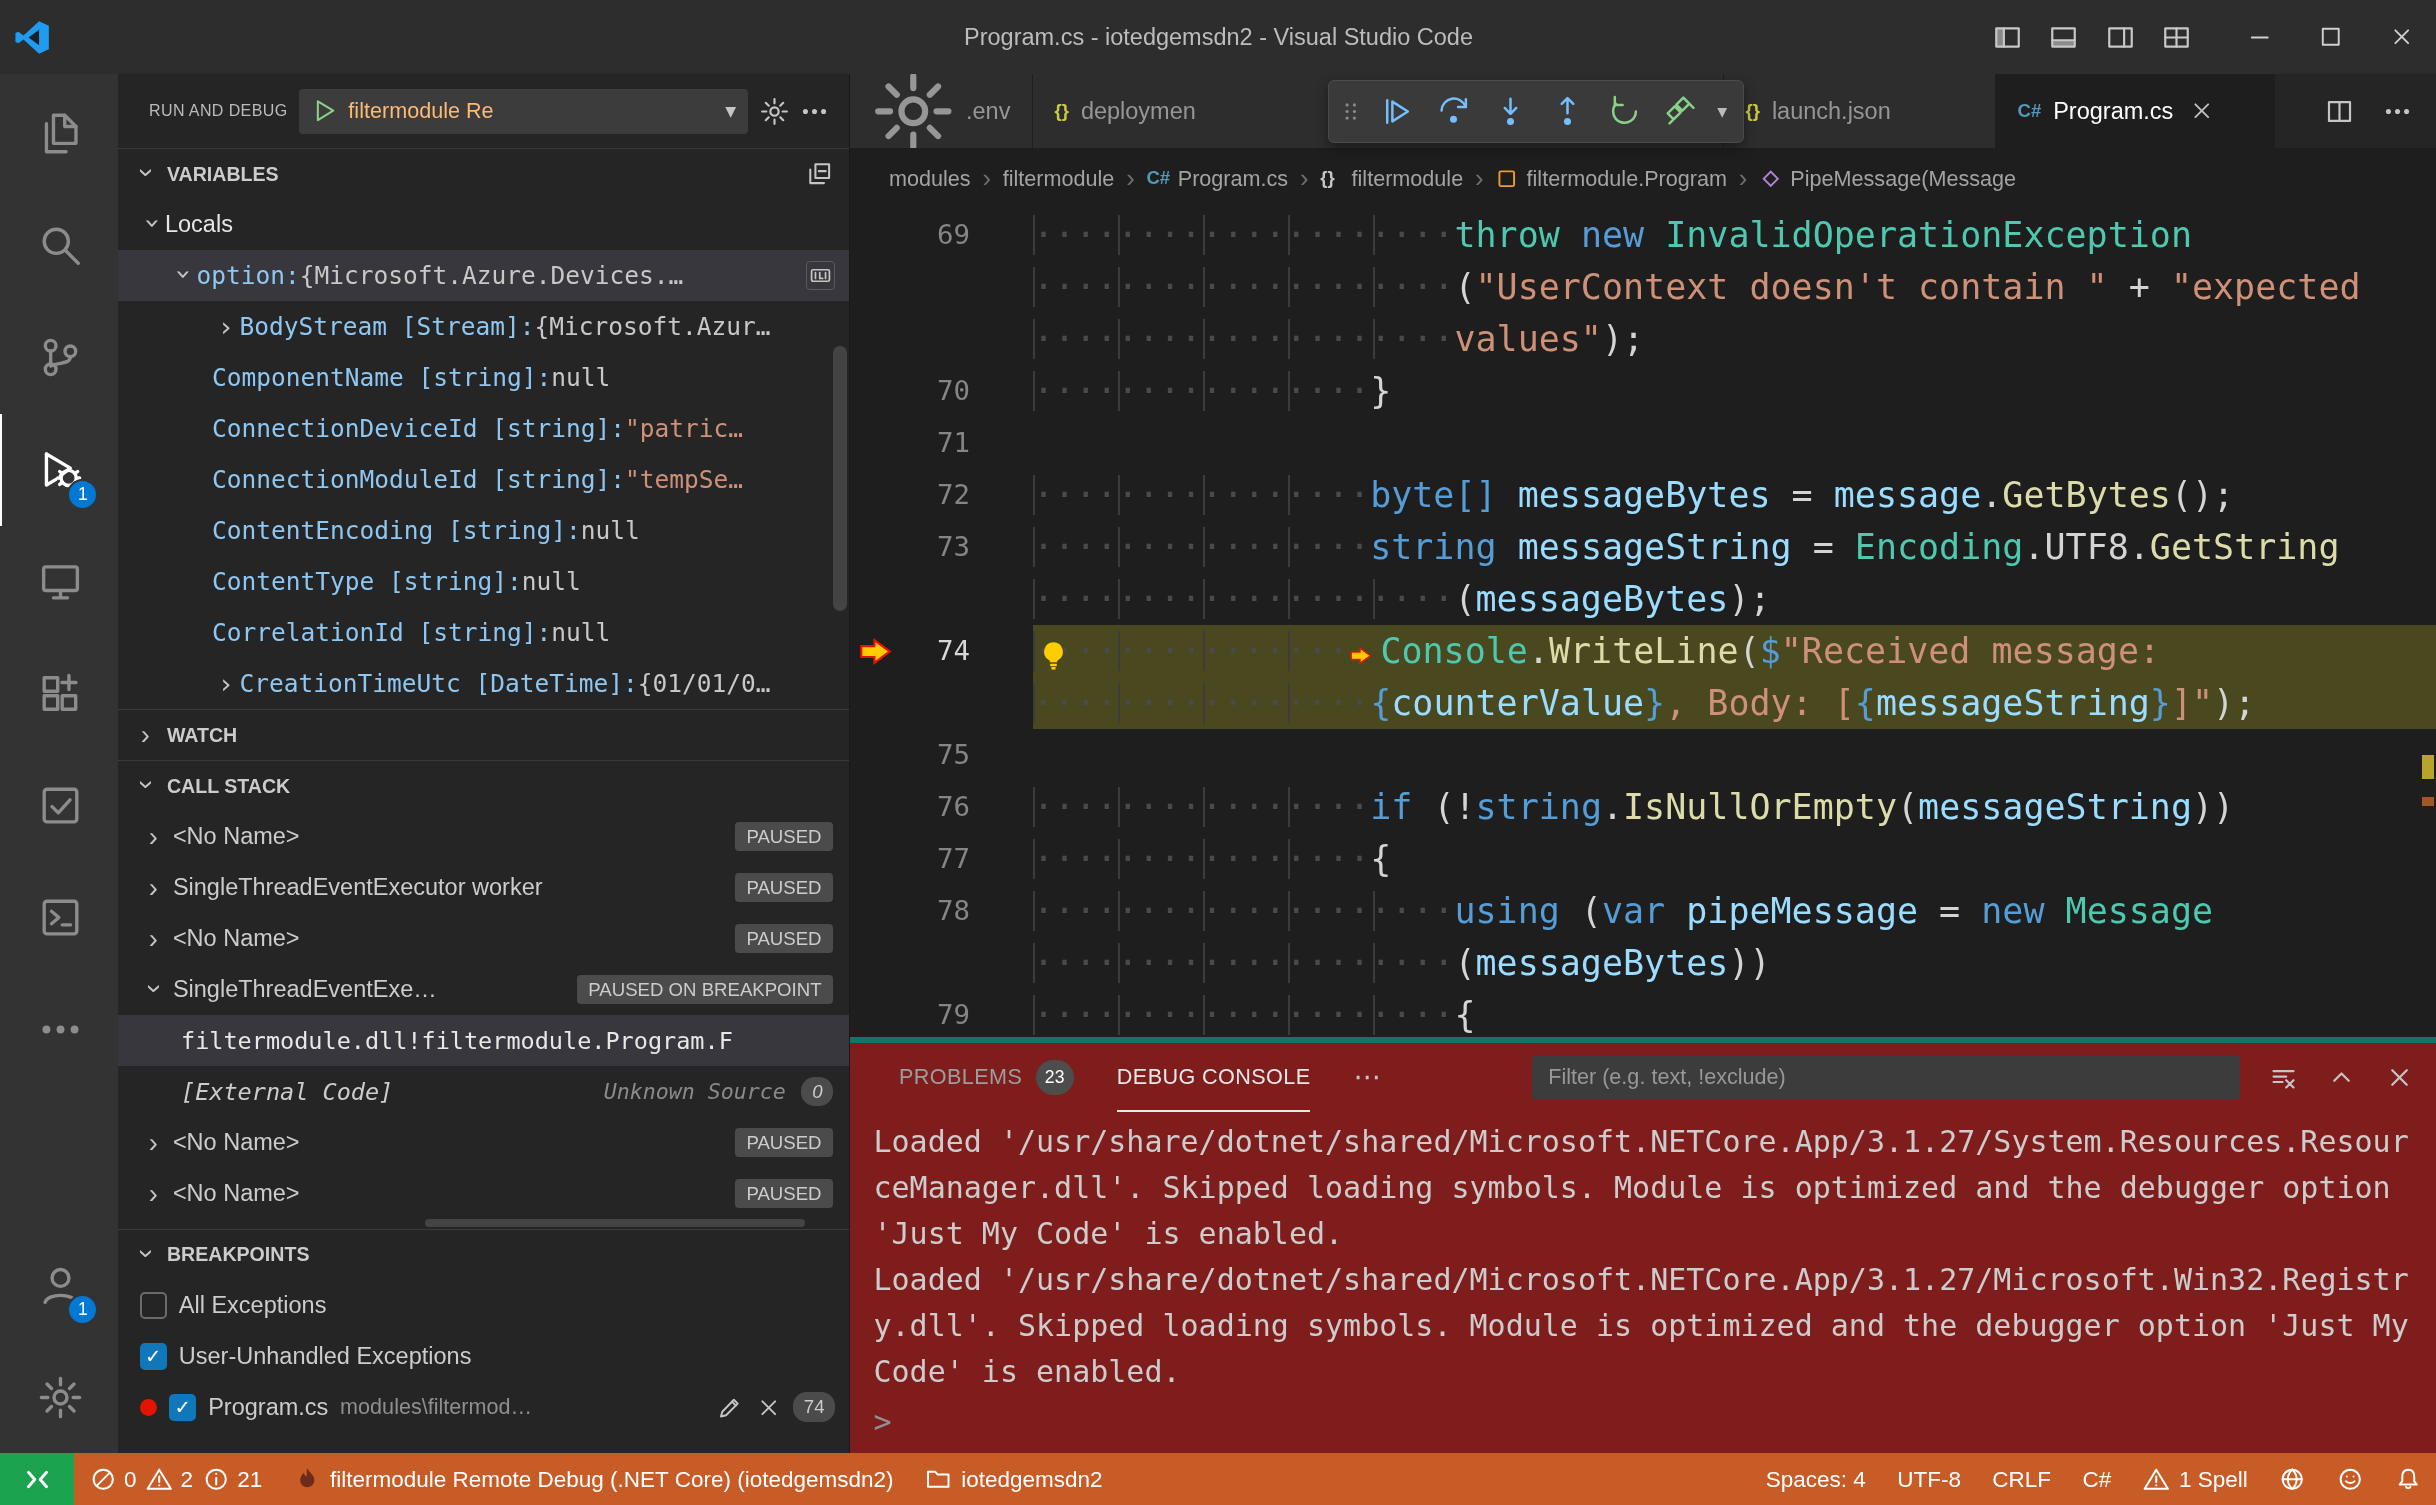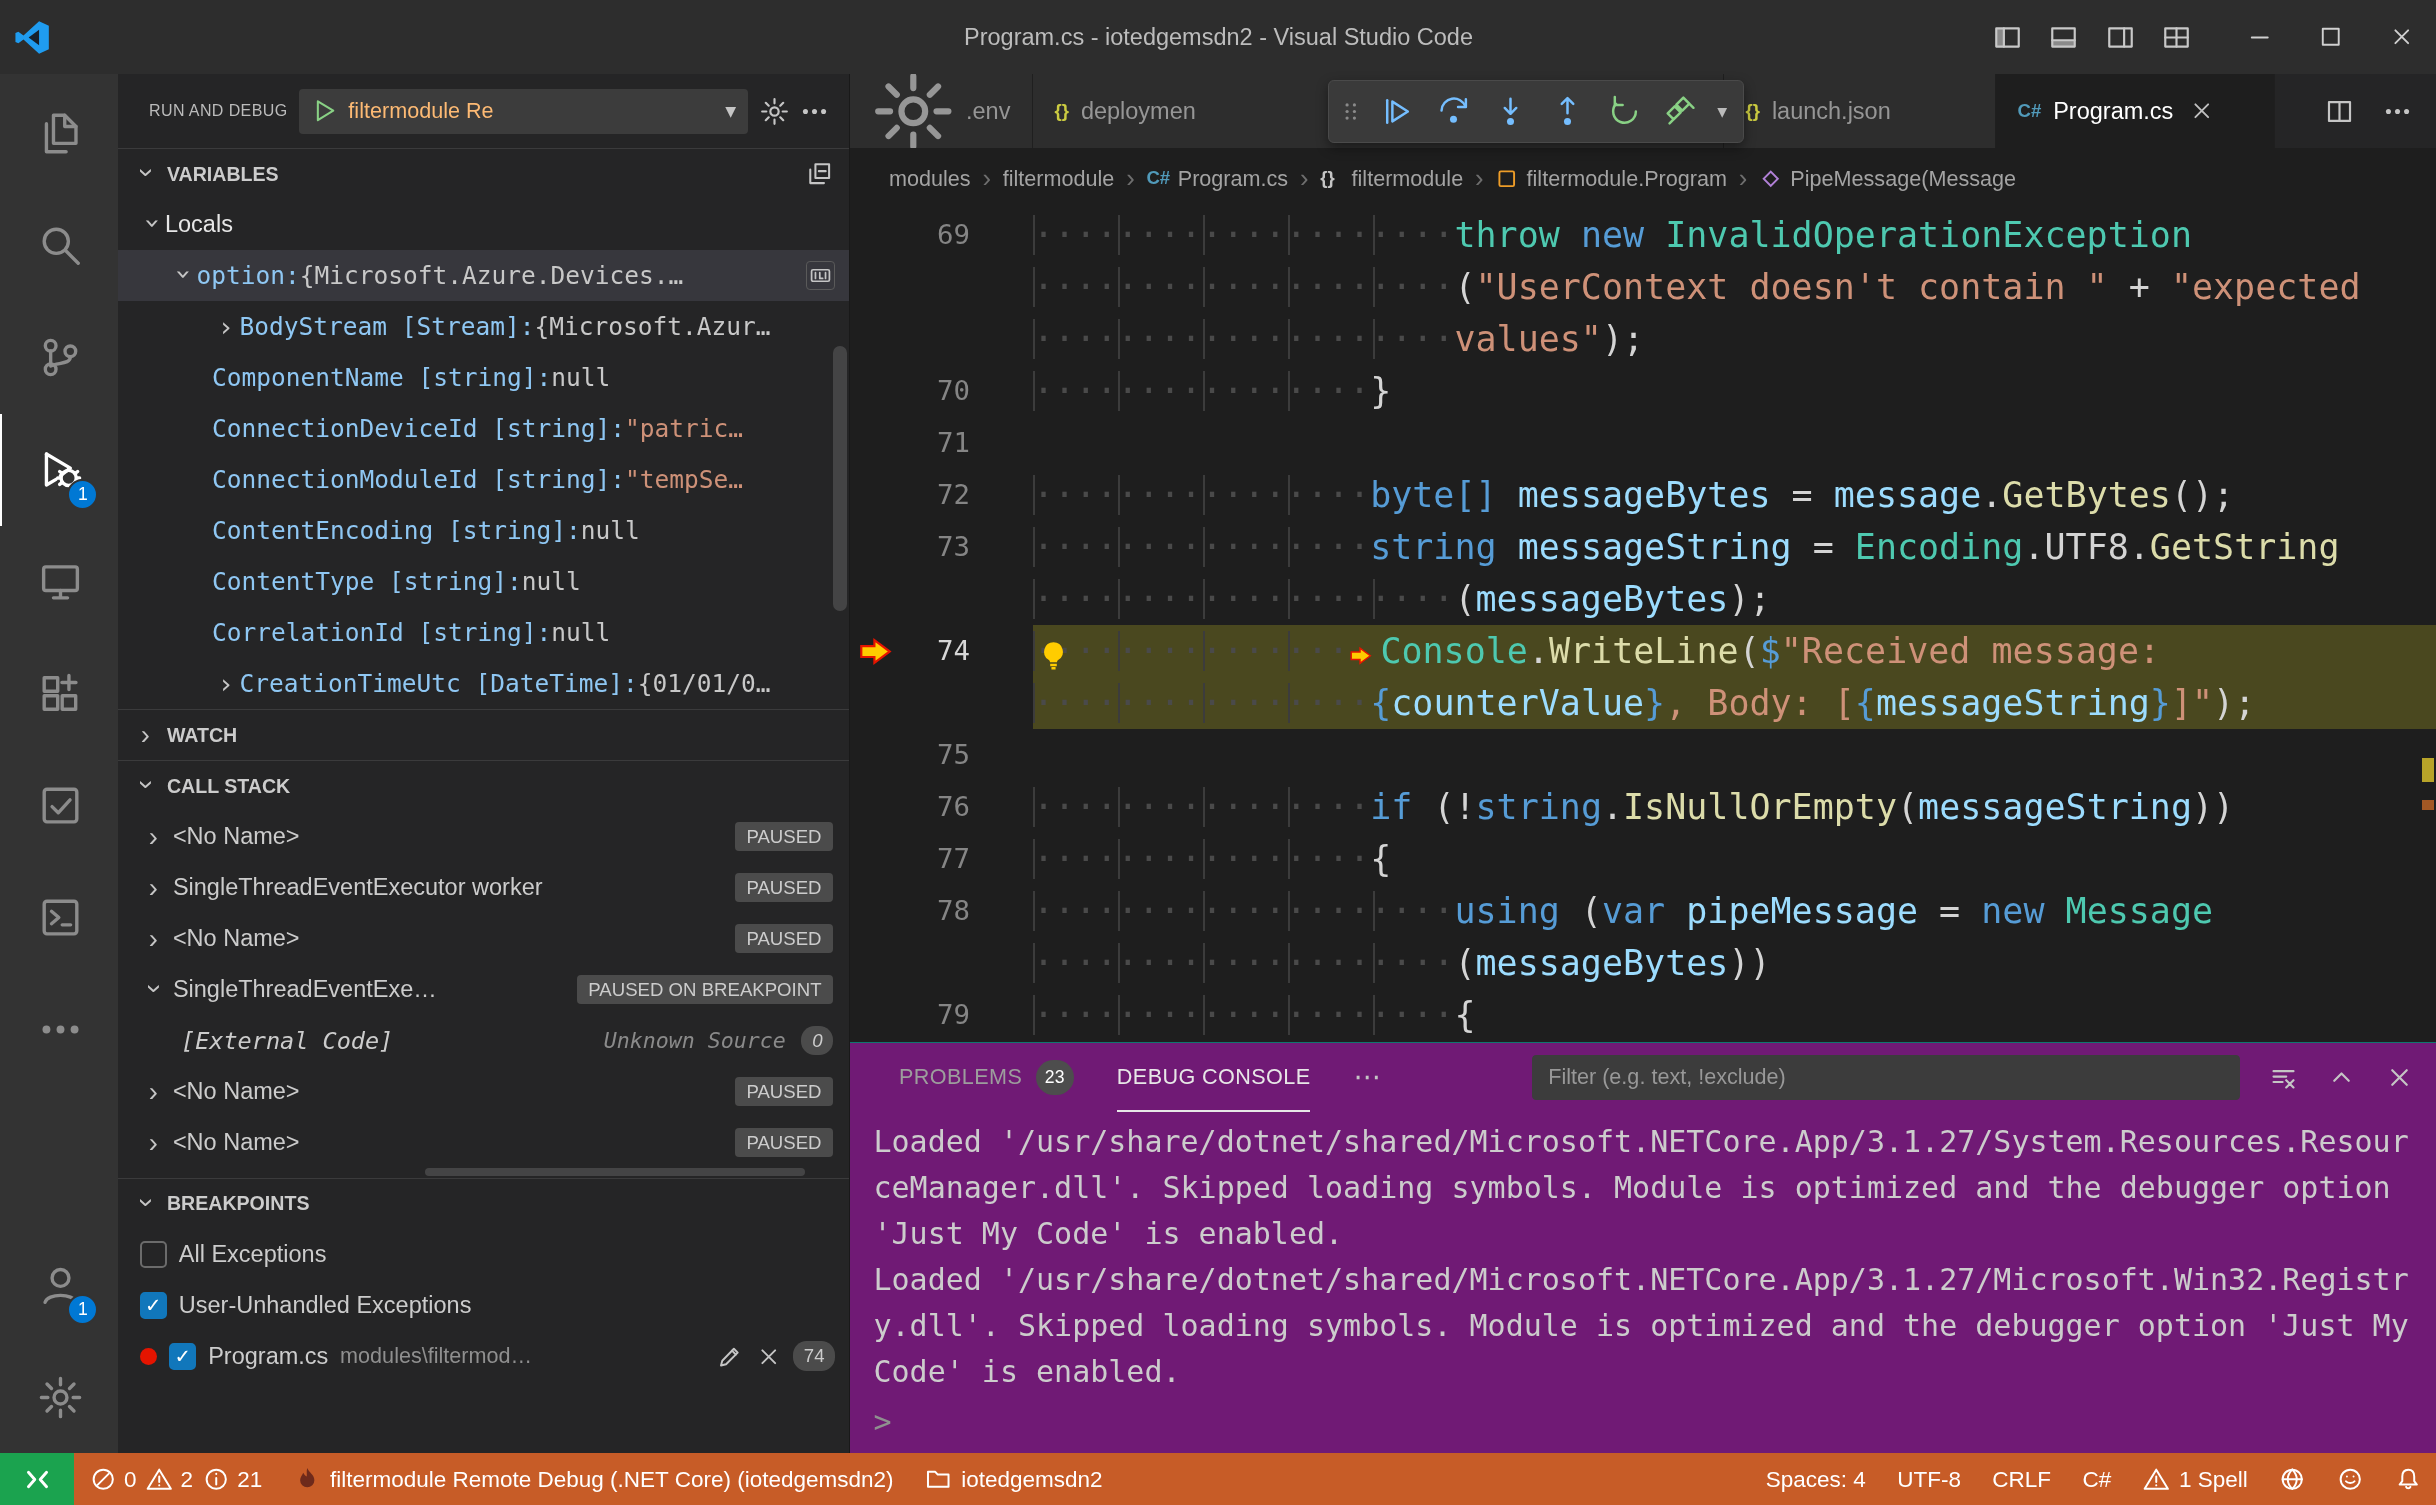--- a/index.html
+++ b/index.html
@@ -103,21 +103,21 @@
 .indent{color:#4a4a4a;background:repeating-linear-gradient(to right,#3c3c3c 0 2px,transparent 2px 85px)}
 .inline-icon{display:inline-block;width:23.5px;height:33px;vertical-align:-4.9px;margin-right:7.8px}
 .bulb{position:absolute;left:3.9px;top:8.8px;width:33px;height:33px;z-index:2}
 .tk-kw{color:#569cd6}.tk-type{color:#4ec9b0}.tk-fn{color:#dcdcaa}.tk-var{color:#9cdcfe}.tk-str{color:#ce9178}.tk-pun{color:#d4d4d4}.tk-interp{color:#569cd6}
 .ruler{position:absolute;right:0;top:0;bottom:0;width:17.6px}
 .ruler .mark{position:absolute;left:2.9px;width:11.8px}
 .ruler .m1{top:66%;height:23.5px;background:#b8a429}
 .ruler .m2{top:71%;height:9.8px;background:rgba(234,120,40,.65)}
 
 
-.panel{flex:0 0 384px;border-top:1px solid #0f766e;display:flex;flex-direction:column;background:#701a75;min-width:0}
+.panel{flex:0 0 384px;border-top:6px solid #0f766e;display:flex;flex-direction:column;background:#7f1d1d;min-width:0}
 .panel-header{height:69px;flex:0 0 69px;display:flex;align-items:center;padding:0 23.5px 0 49px;gap:43px}
 .panel-tab{display:flex;align-items:center;gap:13.7px;font-size:21.6px;color:#9d9d9d;height:100%;letter-spacing:0.4px}
 .panel-tab.active{color:#e7e7e7;box-shadow:inset 0 -2px 0 #e7e7e7}
 .count-badge{background:#4d4d4d;color:#ffffff;font-size:17.6px;min-width:35px;height:35px;border-radius:17.6px;display:inline-flex;align-items:center;justify-content:center;padding:0 8.8px}
 .panel-more{color:#c5c5c5;font-size:27.4px}
 .panel-right{margin-left:auto;display:flex;align-items:center;gap:29px}
 .filter-input{width:708px;height:45px;background:#3c3c3c;border:1px solid #3c3c3c;border-radius:3.9px;color:#cccccc;font-size:21.6px;padding:0 15.7px;font-family:"Liberation Sans",sans-serif;outline:none}
 .filter-input::placeholder{color:#989898}
 .panel-icon{width:29px;height:29px;color:#c5c5c5}
 .panel-content{flex:1;overflow:hidden;padding:7.8px 23.5px;font-family:"DejaVu Sans Mono",monospace;font-size:30px;line-height:46px;color:#cccccc}
@@ -420,20 +420,23 @@
           <div class="cs-row">
             <span class="twisty">›</span>
             <span class="cs-label">&lt;No Name&gt;</span>
             <span class="badge">PAUSED</span>
           </div>
           <div class="cs-row">
             <span class="twisty open">›</span>
             <span class="cs-label">SingleThreadEventExe…</span>
             <span class="badge">PAUSED ON BREAKPOINT</span>
           </div>
+          <div class="cs-row cs-frame selected">
+            <span class="cs-label">filtermodule.dll!filtermodule.Program.F</span>
+          </div>
           <div class="cs-row cs-external">
             <span>[External Code]</span>
             <span class="cs-src">Unknown Source</span>
             <span class="badge round">0</span>
           </div>
           <div class="cs-row">
             <span class="twisty">›</span>
             <span class="cs-label">&lt;No Name&gt;</span>
             <span class="badge">PAUSED</span>
           </div>

